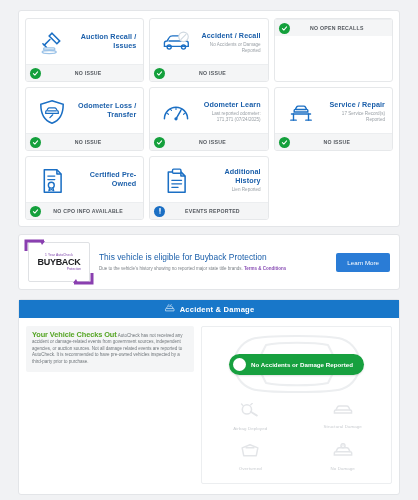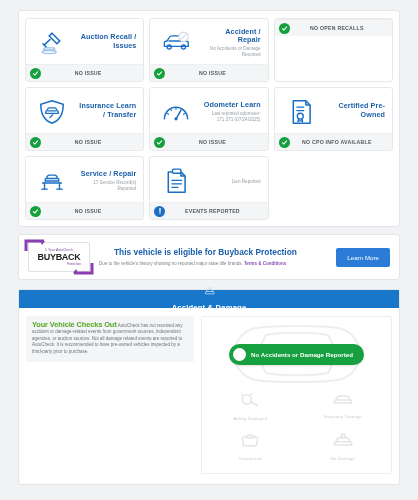--- a/index.html
+++ b/index.html
@@ -62,45 +62,45 @@
   .buyback {
     margin-top: 7px;
     background: #ffffff;
     border: 1px solid #e3e5e8;
     border-radius: 3px;
     display: flex; align-items: center;
     padding: 7px 9px;
     gap: 9px;
   }
   .bb-logo {
-    width: 62px; min-width: 62px; height: 30px;
+    width: 62px; min-width: 62px; height: 40px;
     border: 1px solid #dfe1e4; border-radius: 2px;
     background: #fff; position: relative;
     display: flex; flex-direction: column; align-items: center; justify-content: center;
   }
   .bb-logo .bb-l1 { font-size: 3.3px; color: #7a3ea8; letter-spacing: .1px; }
   .bb-logo .bb-l2 { font-size: 9px; font-weight: bold; color: #202124; letter-spacing: -.3px; line-height: 10px;}
   .bb-logo .bb-l3 { font-size: 3.2px; color: #7a3ea8; align-self: flex-end; margin-right: 8px; }
   .bb-arrow { position: absolute; }
   .bb-text { flex: 1; }
-  .bb-title { font-size: 8.4px; font-weight: bold; color: #1b5faa; line-height: 11px; margin-left: 15px; }
+  .bb-title { font-size: 8.4px; font-weight: normal; color: #1b5faa; line-height: 11px; }
   .bb-sub { font-size: 4.5px; color: #7d8287; margin-top: 2.5px; line-height: 6px; }
   .bb-terms { color: #8a4fb5; font-weight: bold; }
   .bb-btn {
     background: #2a7cd6; color: #fff; border: none; border-radius: 2px;
     font-size: 6.2px; padding: 6px 11px; cursor: pointer;
     font-family: "Liberation Sans", sans-serif;
   }
 
   
   .section { margin-top: 9px; background:#fff; border:1px solid #e3e5e8; border-radius:3px; }
   .section-head {
     background: #1877c9; color: #fff;
     display: flex; align-items: center; justify-content: center; gap: 5px;
-    height: 18px; font-size: 7.6px; font-weight: bold; letter-spacing: .2px; flex-direction: column;
+    height: 18px; font-size: 7.6px; font-weight: bold; letter-spacing: .2px;
   }
   .section-body { display: flex; padding: 8px 7px 10px 7px; gap: 7px; }
   .ad-left { width: 168px; min-width: 168px; }
   .ad-note {
     background: #f4f5f6; border-radius: 2px; padding: 6px 6px 7px 6px;
     font-size: 4.5px; line-height: 6.4px; color: #6f7579;
   }
   .ad-note b { color: #55a524; font-size: 7.4px; letter-spacing: -.1px; }
   .ad-right { flex: 1; border: 1px solid #eceef0; border-radius: 2px; position: relative;
               padding: 6px 4px 8px 4px; }
@@ -164,21 +164,21 @@
                   <path d="M5 22 L5 17 C5 15 7 14 9 14 L12 9 C13 7 15 6.5 17 6.5 L28 6.5 C30 6.5 32 7 33 9 L36 14 C38 14 40 15 40 17 L40 22 Z"></path>
                   <circle cx="12" cy="23" r="3"></circle>
                   <circle cx="33" cy="23" r="3"></circle>
                   <path d="M11 14 L34 14"></path>
                 </g>
                 <circle cx="33" cy="8" r="7" fill="#fff" stroke="#cfd8e0" stroke-width="1.6"></circle>
                 <path d="M29 12 L37 4" stroke="#cfd8e0" stroke-width="1.6"></path>
               </svg>
           </div>
           <div class="vcard-text">
-            <div class="vcard-title">Accident / Repair</div>
+            <div class="vcard-title">Accident / Recall</div>
             <div class="vcard-sub">No Accidents or Damage Reported</div>
           </div>
         </div>
         <div class="vcard-foot">
           <div class="badge badge-ok">
             <svg width="7" height="7" viewBox="0 0 10 10">
                 <path d="M2 5.2 L4 7.2 L8 2.6" fill="none" stroke="#fff" stroke-width="1.5" stroke-linecap="round" stroke-linejoin="round"></path>
               </svg>
           </div>
           <div class="vcard-status">NO ISSUE</div>
@@ -202,21 +202,21 @@
             <svg width="28" height="28" viewBox="0 0 40 40">
                 <path d="M20 4 L36 9 C36 24 29 33 20 36 C11 33 4 24 4 9 Z" fill="none" stroke="#1b6fc4" stroke-width="2.2"></path>
                 <g fill="none" stroke="#1b6fc4" stroke-width="1.8">
                   <path d="M11 22 L11 19.5 C11 18.6 11.8 18.2 12.6 18.2 L14 15.4 C14.5 14.5 15.4 14.2 16.3 14.2 L23.7 14.2 C24.6 14.2 25.5 14.5 26 15.4 L27.4 18.2 C28.2 18.2 29 18.6 29 19.5 L29 22 Z"></path>
                   <path d="M13.4 18.5 L26.6 18.5"></path>
                 </g>
                 <path d="M17 28 L21 24" stroke="#1b6fc4" stroke-width="1.8" stroke-linecap="round"></path>
               </svg>
           </div>
           <div class="vcard-text">
-            <div class="vcard-title">Insurance Learn / Transfer</div>
+            <div class="vcard-title">Odometer Loss / Transfer</div>
             <div class="vcard-sub"></div>
           </div>
         </div>
         <div class="vcard-foot">
           <div class="badge badge-ok">
             <svg width="7" height="7" viewBox="0 0 10 10">
                 <path d="M2 5.2 L4 7.2 L8 2.6" fill="none" stroke="#fff" stroke-width="1.5" stroke-linecap="round" stroke-linejoin="round"></path>
               </svg>
           </div>
           <div class="vcard-status">NO ISSUE</div>
@@ -246,49 +246,20 @@
             <div class="vcard-sub">Last reported odometer: 171,371 (07/24/2025)</div>
           </div>
         </div>
         <div class="vcard-foot">
           <div class="badge badge-ok">
             <svg width="7" height="7" viewBox="0 0 10 10">
                 <path d="M2 5.2 L4 7.2 L8 2.6" fill="none" stroke="#fff" stroke-width="1.5" stroke-linecap="round" stroke-linejoin="round"></path>
               </svg>
           </div>
           <div class="vcard-status">NO ISSUE</div>
-        </div>
-      </div>
-
-      <div class="vcard">
-        <div class="vcard-top">
-          <div class="vcard-icon">
-            <svg width="26" height="28" viewBox="0 0 36 40">
-                <path d="M7 4 L25 4 L31 10 L31 36 L7 36 Z" fill="none" stroke="#1b6fc4" stroke-width="2.2" stroke-linejoin="round"></path>
-                <path d="M25 4 L25 10 L31 10" fill="none" stroke="#1b6fc4" stroke-width="2.2" stroke-linejoin="round"></path>
-                <g stroke="#1b6fc4" stroke-width="1.7" stroke-linecap="round">
-                  <path d="M12 13 L22 13"></path>
-                  <path d="M12 18 L22 18"></path>
-                </g>
-                <circle cx="17" cy="26" r="4.2" fill="none" stroke="#1b6fc4" stroke-width="2"></circle>
-                <path d="M14.6 29.6 L13.5 34 L17 32.2 L20.5 34 L19.4 29.6" fill="none" stroke="#1b6fc4" stroke-width="1.7" stroke-linejoin="round"></path>
-              </svg>
-          </div>
-          <div class="vcard-text">
-            <div class="vcard-title">Certified Pre-Owned</div>
-            <div class="vcard-sub"></div>
-          </div>
-        </div>
-        <div class="vcard-foot">
-          <div class="badge badge-ok">
-            <svg width="7" height="7" viewBox="0 0 10 10">
-                <path d="M2 5.2 L4 7.2 L8 2.6" fill="none" stroke="#fff" stroke-width="1.5" stroke-linecap="round" stroke-linejoin="round"></path>
-              </svg>
-          </div>
-          <div class="vcard-status">NO CPO INFO AVAILABLE</div>
         </div>
       </div>
 
       <div class="vcard">
         <div class="vcard-top">
           <div class="vcard-icon">
             <svg width="30" height="26" viewBox="0 0 44 34">
                 <g fill="none" stroke="#1b6fc4" stroke-width="2" stroke-linecap="round">
                   <path d="M12 17 L12 14.6 C12 13.6 12.9 13.2 13.8 13.2 L15.5 9.8 C16 8.8 17 8.4 18 8.4 L26 8.4 C27 8.4 28 8.8 28.5 9.8 L30.2 13.2 C31.1 13.2 32 13.6 32 14.6 L32 17 Z"></path>
                   <path d="M14.6 13.4 L29.4 13.4"></path>
@@ -312,31 +283,61 @@
               </svg>
           </div>
           <div class="vcard-status">NO ISSUE</div>
         </div>
       </div>
 
       <div class="vcard">
         <div class="vcard-top">
           <div class="vcard-icon">
             <svg width="26" height="28" viewBox="0 0 36 40">
+                <path d="M7 4 L25 4 L31 10 L31 36 L7 36 Z" fill="none" stroke="#1b6fc4" stroke-width="2.2" stroke-linejoin="round"></path>
+                <path d="M25 4 L25 10 L31 10" fill="none" stroke="#1b6fc4" stroke-width="2.2" stroke-linejoin="round"></path>
+                <g stroke="#1b6fc4" stroke-width="1.7" stroke-linecap="round">
+                  <path d="M12 13 L22 13"></path>
+                  <path d="M12 18 L22 18"></path>
+                </g>
+                <circle cx="17" cy="26" r="4.2" fill="none" stroke="#1b6fc4" stroke-width="2"></circle>
+                <path d="M14.6 29.6 L13.5 34 L17 32.2 L20.5 34 L19.4 29.6" fill="none" stroke="#1b6fc4" stroke-width="1.7" stroke-linejoin="round"></path>
+              </svg>
+          </div>
+          <div class="vcard-text">
+            <div class="vcard-title">Certified Pre-Owned</div>
+            <div class="vcard-sub"></div>
+          </div>
+        </div>
+        <div class="vcard-foot">
+          <div class="badge badge-ok">
+            <svg width="7" height="7" viewBox="0 0 10 10">
+                <path d="M2 5.2 L4 7.2 L8 2.6" fill="none" stroke="#fff" stroke-width="1.5" stroke-linecap="round" stroke-linejoin="round"></path>
+              </svg>
+          </div>
+          <div class="vcard-status">NO CPO INFO AVAILABLE</div>
+        </div>
+      </div>
+
+      <div class="vcard">
+        <div class="vcard-top">
+          <div class="vcard-icon">
+            <svg width="26" height="28" viewBox="0 0 36 40">
                 <path d="M7 7 L25 7 L31 13 L31 36 L7 36 Z" fill="none" stroke="#1b6fc4" stroke-width="2.2" stroke-linejoin="round"></path>
                 <path d="M25 7 L25 13 L31 13" fill="none" stroke="#1b6fc4" stroke-width="2.2" stroke-linejoin="round"></path>
                 <rect x="13" y="3" width="12" height="6" rx="1.5" fill="#fff" stroke="#1b6fc4" stroke-width="2"></rect>
                 <g stroke="#1b6fc4" stroke-width="1.7" stroke-linecap="round">
                   <path d="M12 19 L26 19"></path>
                   <path d="M12 24 L26 24"></path>
                   <path d="M12 29 L21 29"></path>
                 </g>
               </svg>
           </div>
           <div class="vcard-text">
+            <div class="vcard-title">Additional History</div>
             <div class="vcard-sub">Lien Reported</div>
           </div>
         </div>
         <div class="vcard-foot">
           <div class="badge badge-info">
             <svg width="8" height="8" viewBox="0 0 10 10">
                 <path d="M5 2 L5 5.4" stroke="#fff" stroke-width="1.7" stroke-linecap="round"></path>
                 <circle cx="5" cy="7.6" r="0.95" fill="#fff"></circle>
               </svg>
           </div>

